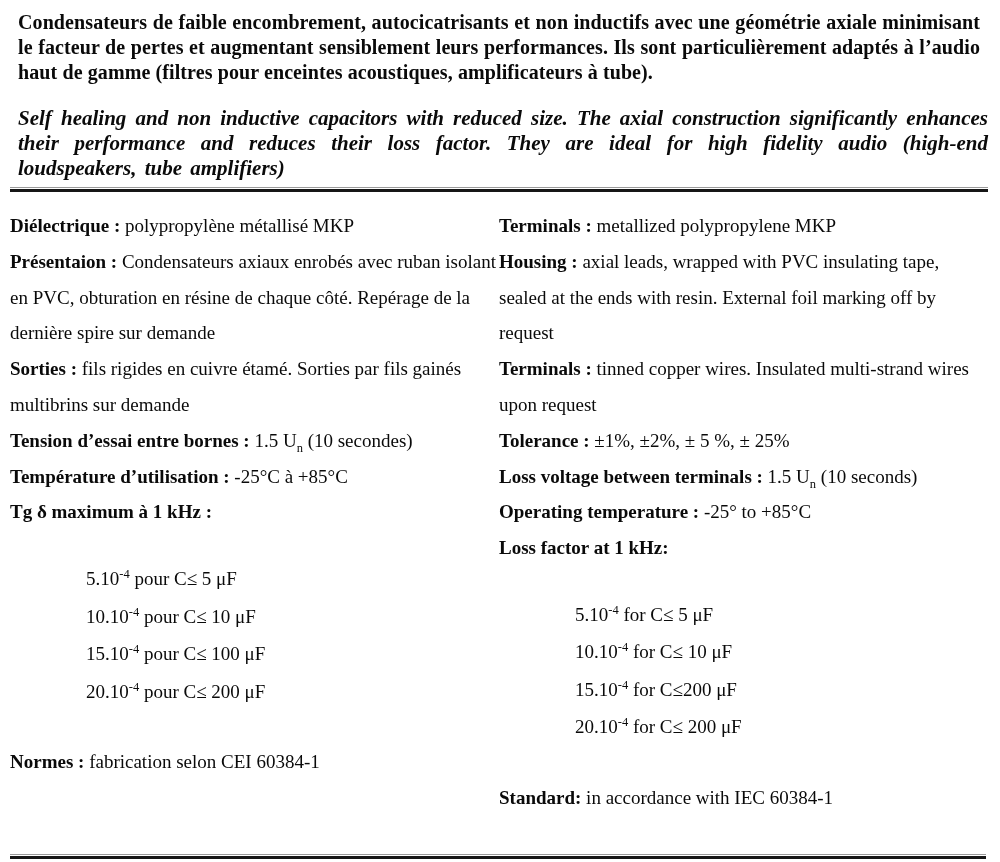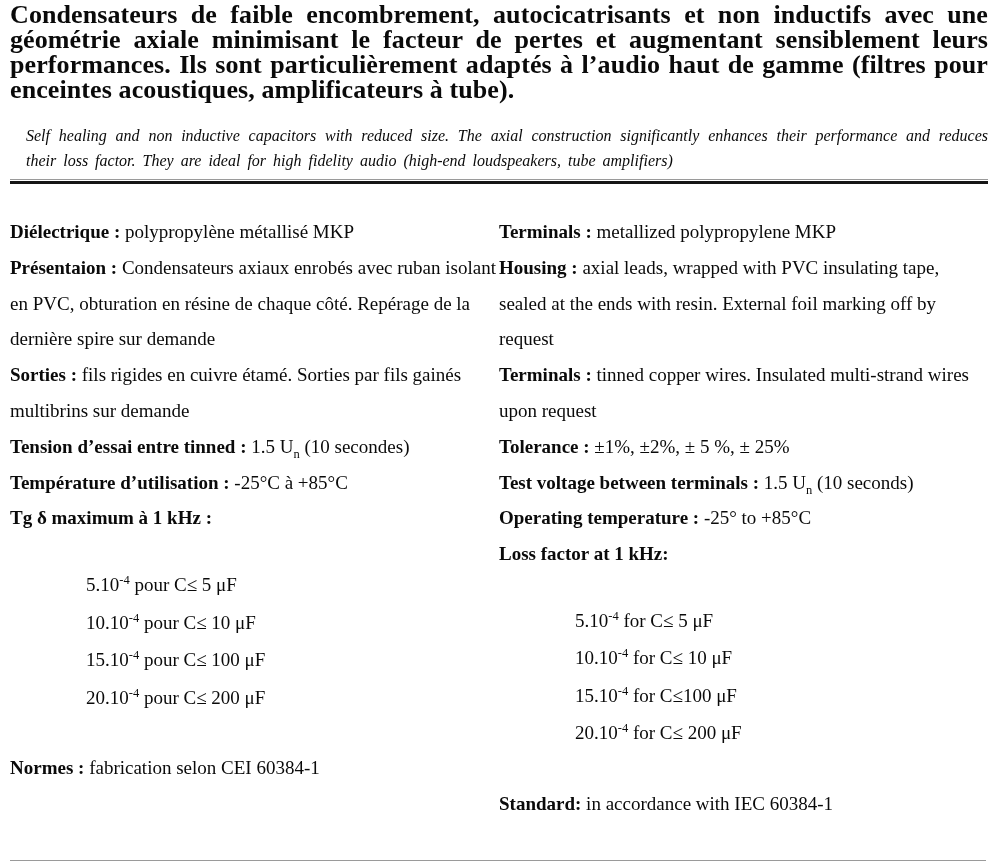--- a/index.html
+++ b/index.html
@@ -13,49 +13,49 @@
     overflow: hidden;
     font-family: "Liberation Serif", "DejaVu Serif", serif;
     color: #0a0a0a;
   }
   .page {
     padding: 2px 12px 0 10px;
     box-sizing: border-box;
     width: 1000px;
   }
   .intro-fr {
-    margin: 0;
+    margin: 8px;
     font-weight: bold;
-    font-size: 26px;
+    font-size: 20px;
     line-height: 25px;
     text-align: justify;
     letter-spacing: 0.1px;
   }
   .intro-en {
-    margin: 21px 0 0 16px;
-    font-weight: normal;
+    margin: 21px 0 0 8px;
+    font-weight: bold;
     font-style: italic;
-    font-size: 16px;
+    font-size: 21px;
     line-height: 25px;
     text-align: justify;
     word-spacing: 3px;
   }
   .rule {
     height: 1px;
     border-top: 1px solid #9a9a9a;
     border-bottom: 3px solid #161616;
     margin-top: 6px;
   }
   .rule-bottom {
     margin-top: 38px;
     margin-right: 2px;
   }
   .columns {
     display: flex;
-    margin-top: 30px;
+    margin-top: 16px;
     justify-content: center;
   }
   .col {
     flex: 1;
     min-width: 0;
     font-size: 19px;
     line-height: 35.8px;
   }
   .spec {
     margin: 0;
@@ -99,21 +99,21 @@
       </p>
       <p class="spec">
         <span class="b">Présentaion :</span>
         <span>Condensateurs axiaux enrobés avec ruban isolant en PVC, obturation en résine de chaque côté. Repérage de la dernière spire sur demande</span>
       </p>
       <p class="spec">
         <span class="b">Sorties :</span>
         <span>fils rigides en cuivre étamé. Sorties par fils gainés multibrins sur demande</span>
       </p>
       <p class="spec">
-        <span class="b">Tension d’essai entre tinned :</span>
+        <span class="b">Tension d’essai entre bornes :</span>
         <span><span>1.5 U</span><sub>n</sub>
         <span>(10 secondes)</span></span>
       </p>
       <p class="spec">
         <span class="b">Température d’utilisation :</span>
         <span>-25°C à +85°C</span>
       </p>
       <p class="spec">
         <span class="b">Tg δ maximum à 1 kHz :</span>
       </p>
@@ -146,39 +146,39 @@
       </p>
       <p class="spec">
         <span class="b">Terminals :</span>
         <span>tinned copper wires. Insulated multi-strand wires upon request</span>
       </p>
       <p class="spec">
         <span class="b">Tolerance :</span>
         <span>±1%, ±2%, ± 5 %, ± 25%</span>
       </p>
       <p class="spec">
-        <span class="b">Test voltage between terminals :</span>
+        <span class="b">Loss voltage between terminals :</span>
         <span><span>1.5 U</span><sub>n</sub>
         <span>(10 seconds)</span></span>
       </p>
       <p class="spec">
         <span class="b">Operating temperature :</span>
         <span>-25° to +85°C</span>
       </p>
       <p class="spec">
         <span class="b">Loss factor at 1 kHz:</span>
       </p>
 
       <div class="loss-list">
         <p class="loss-item"><span>5.10</span><sup>-4</sup>
           <span>for C≤ 5 μF</span></p>
         <p class="loss-item"><span>10.10</span><sup>-4</sup>
           <span>for C≤ 10 μF</span></p>
         <p class="loss-item"><span>15.10</span><sup>-4</sup>
-          <span>for C≤100 μF</span></p>
+          <span>for C≤200 μF</span></p>
         <p class="loss-item"><span>20.10</span><sup>-4</sup>
           <span>for C≤ 200 μF</span></p>
       </div>
 
       <p class="spec standard-line">
         <span class="b">Standard:</span>
         <span>in accordance with IEC 60384-1</span>
       </p>
     </div>
 

